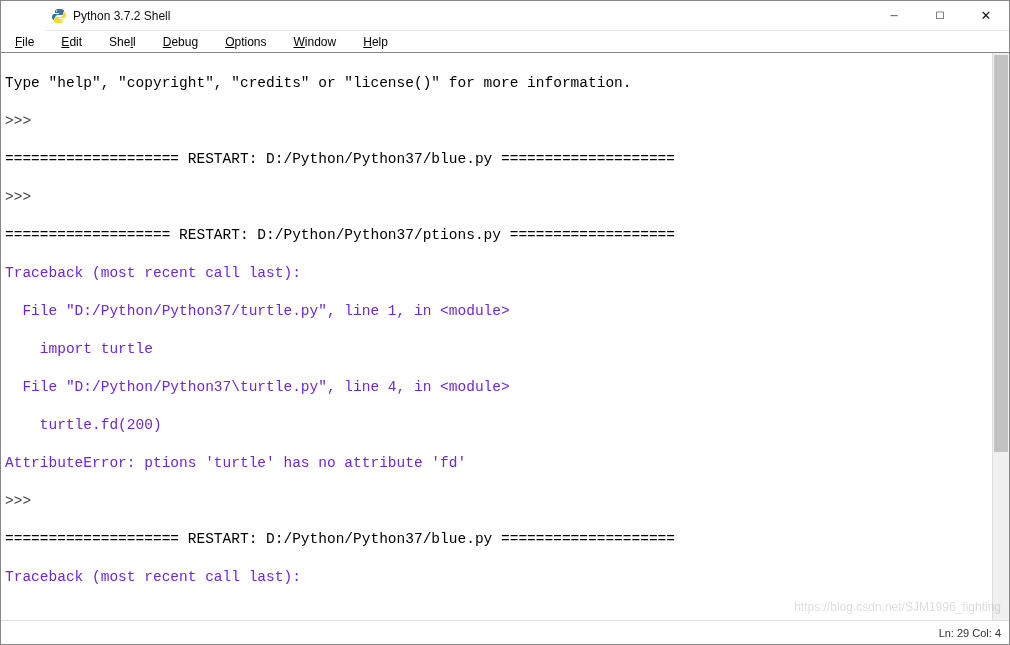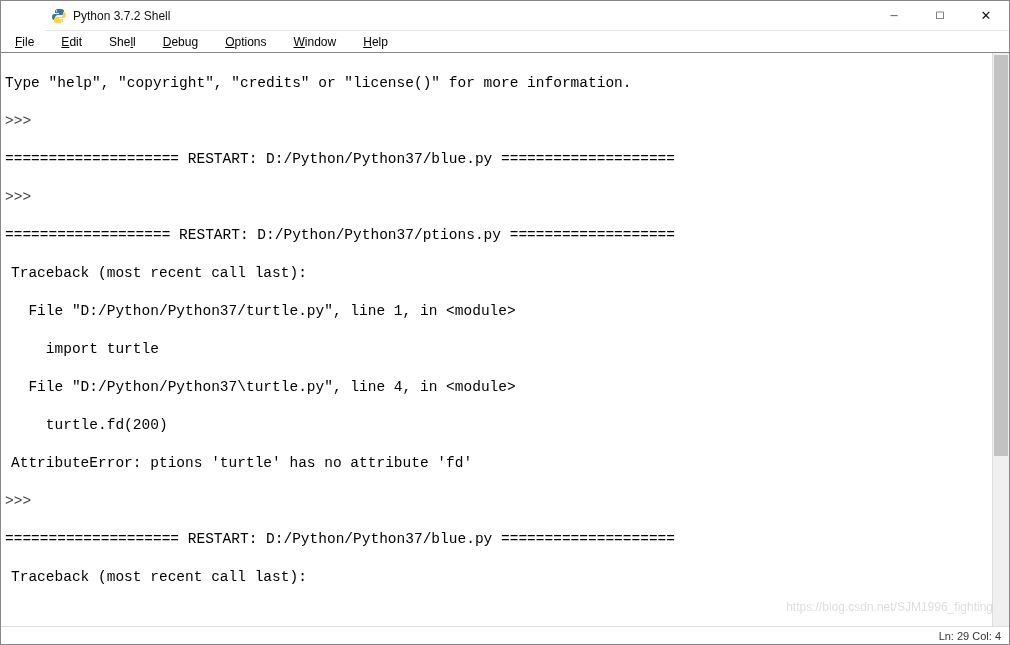--- a/index.html
+++ b/index.html
@@ -62,51 +62,51 @@
     overflow:hidden;
     padding: 2px 4px;
     font-family: "Courier New","SimSun",monospace;
     font-size: 14.5px;
     line-height: 19px;
     white-space: pre;
     color:#000;
     position:relative;
   }
   .line { white-space: pre; }
-  .err { color:#000000;margin-left:6px; }
+  .err { color:#6d28d9; }
   .prompt { color:#444; }
   .scrollbar {
     position:absolute;
     right:0; top:0;
     width:17px;
     height:100%;
     background:#f0f0f0;
     border-left:1px solid #ddd;
   }
   .scroll-thumb {
     position:absolute;
     left:1px; right:1px;
     top:2px;
     height:70%;
     background:#c2c2c2;
   }
   .statusbar {
-    height: 18px;
+    height: 24px;
     background:#fff;
     border-top:1px solid #ddd;
     display:flex;
     align-items:center;
     justify-content:flex-end;
     font-size:11px;
     color:#333;
     padding-right:8px;
   }
   .watermark {
     position:absolute;
-    right: 16px;
+    right: 8px;
     bottom: 30px;
     font-size: 12px;
     color: rgba(120,120,120,0.25);
     pointer-events:none;
   }
 </style>
 </head>
 <body>
 
 <div class="titlebar">

